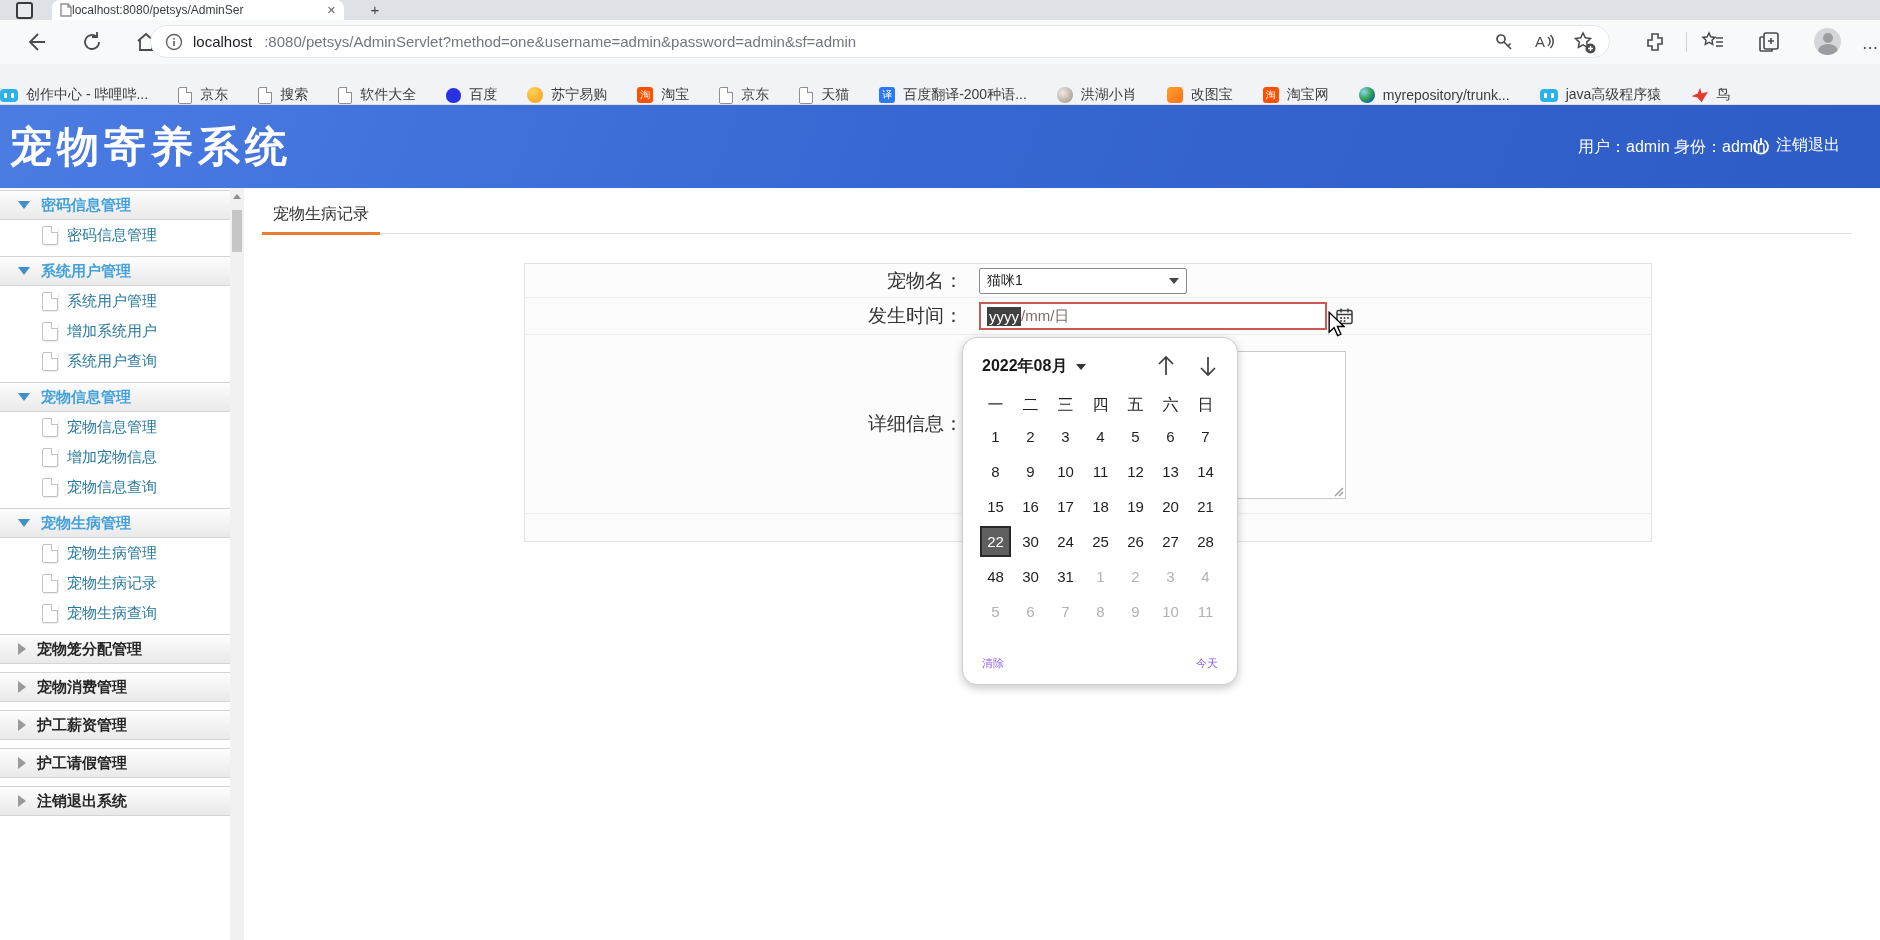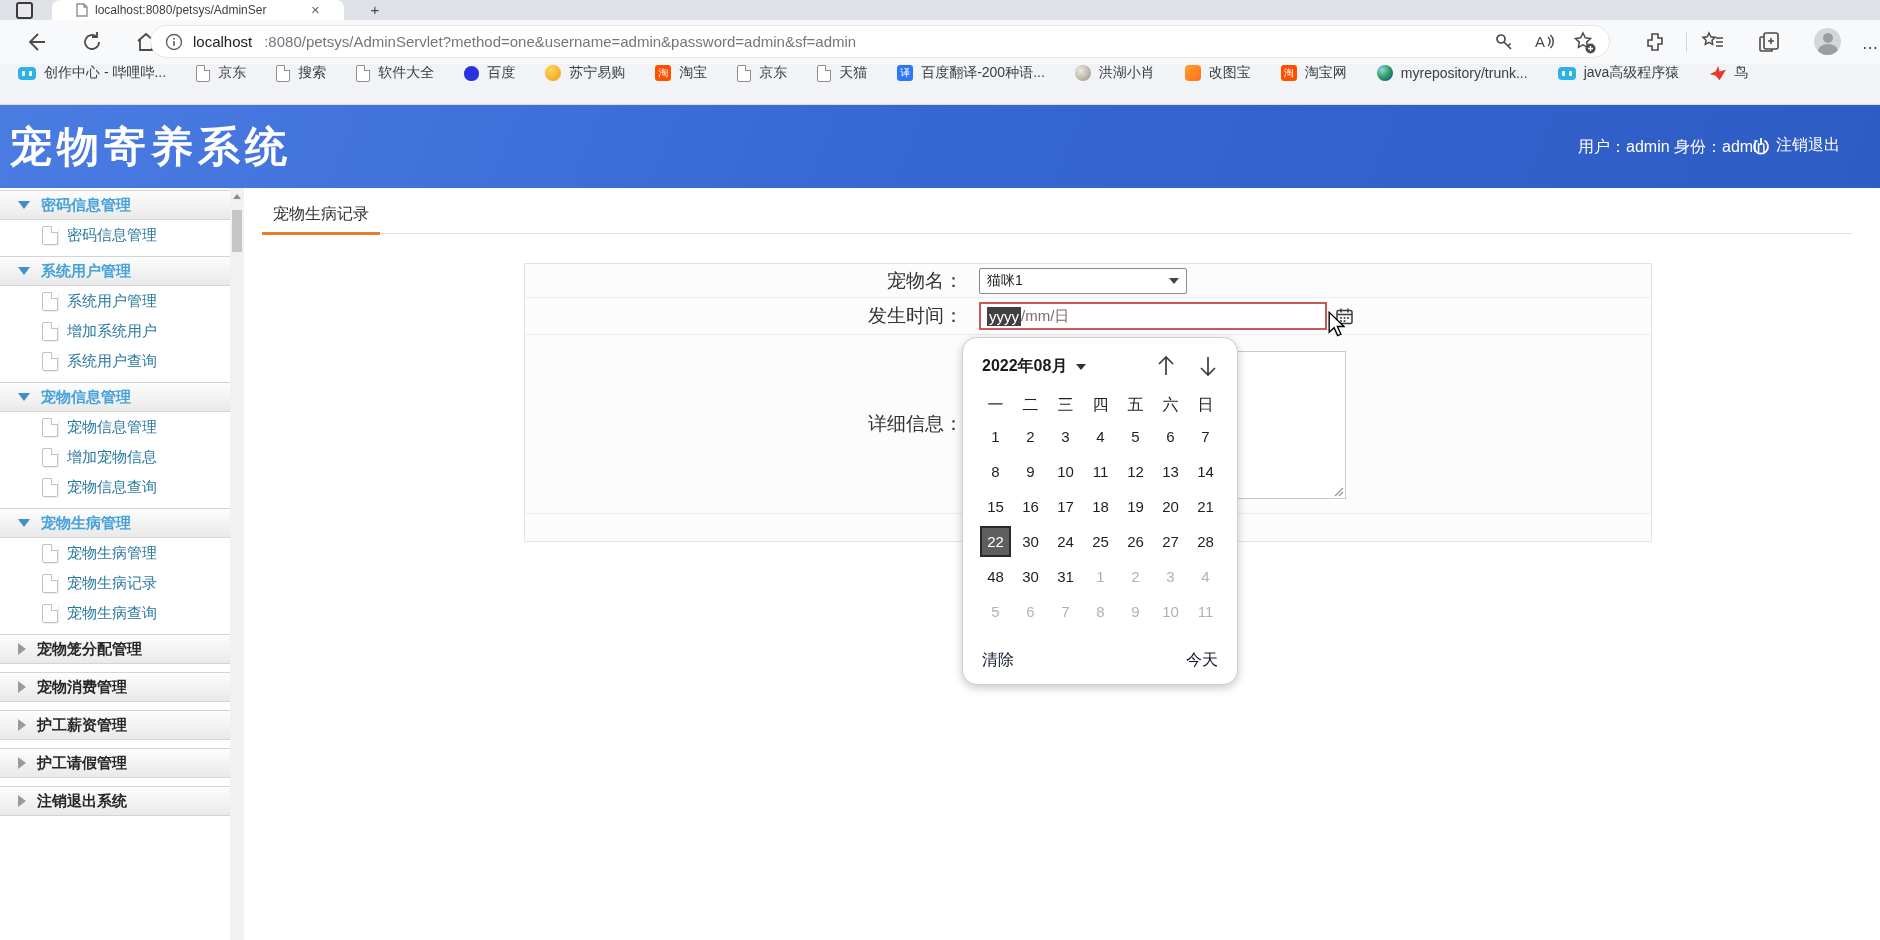--- a/index.html
+++ b/index.html
@@ -2,21 +2,21 @@
 <html><head>
 <meta charset="utf-8">
 <style>
   html,body{margin:0;padding:0;background:#fff;}
   body{font-family:"Liberation Sans","DejaVu Sans",sans-serif;overflow:hidden;}
   .stage{position:relative;width:1880px;height:940px;overflow:hidden;background:#fff;}
 
   
   .tabstrip{position:absolute;left:0;top:0;width:100%;height:20px;background:#dee1e6;}
   .win-icon{position:absolute;left:16px;top:2px;width:13px;height:13px;border:2.5px solid #3a3a3a;border-radius:3px;background:#e8eaee;}
-  .btab{position:absolute;left:52px;top:0;width:292px;height:20px;background:#fff;border-radius:8px 8px 0 0;display:flex;align-items:center;padding:0 24px;box-sizing:border-box;gap:7px;}
+  .btab{position:absolute;left:52px;top:0;width:292px;height:20px;background:#fff;border-radius:8px 8px 0 0;display:flex;align-items:center;padding:0 8px;box-sizing:border-box;}
   .btab .tab-title{font-size:12px;color:#3c4043;white-space:nowrap;overflow:hidden;flex:1;}
   .tab-close{font-size:11px;color:#5f6368;cursor:default;}
   .newtab{position:absolute;left:366px;top:1px;width:18px;height:18px;font-size:15px;color:#444;text-align:center;line-height:18px;}
 
   
   .toolbar{position:absolute;left:0;top:20px;width:100%;height:44px;background:#f8f9fb;border-bottom:1px solid #e6e8eb;}
   .nav-ic{position:absolute;top:10px;width:24px;height:24px;}
   .nav-ic svg{width:24px;height:24px;}
   .urlpill{position:absolute;left:150px;top:5px;width:1460px;height:33px;background:#fff;border:1px solid #e4e6e9;border-radius:17px;display:flex;align-items:center;padding:0 12px 0 14px;box-sizing:border-box;}
   .url-text{font-size:15px;white-space:nowrap;overflow:hidden;margin-left:10px;flex:1;}
@@ -24,21 +24,21 @@
   .url-rest{color:#73777d;padding-left:12px;}
   .pill-ic{width:26px;height:26px;margin-left:14px;flex:none;}
   .tb-right-ic{position:absolute;top:9px;width:26px;height:26px;}
   .tb-divider{position:absolute;left:1686px;top:12px;width:1px;height:20px;background:#d0d3d8;}
   .avatar{position:absolute;left:1814px;top:8px;width:27px;height:27px;border-radius:50%;background:#d4d6d9;overflow:hidden;}
   .avatar::before{content:"";position:absolute;left:8.5px;top:5px;width:10px;height:10px;border-radius:50%;background:#9a9da1;}
   .avatar::after{content:"";position:absolute;left:3.5px;top:16px;width:20px;height:14px;border-radius:50%;background:#9a9da1;}
   .more-dots{position:absolute;left:1862px;top:18px;width:24px;color:#444;font-size:16px;letter-spacing:2px;}
 
   
-  .bmbar{position:absolute;left:0;top:64px;width:100%;height:41px;background:#f2f3f6;border-bottom:1px solid #dcdfe4;display:flex;align-items:flex-start;padding-left:18px;box-sizing:border-box;gap:30px;overflow:hidden;}
+  .bmbar{position:absolute;left:0;top:64px;width:100%;height:41px;background:#f2f3f6;border-bottom:1px solid #dcdfe4;display:flex;align-items:flex-end;box-sizing:border-box;gap:30px;overflow:hidden;}
   .bm-item{display:flex;align-items:center;gap:8px;flex:none;}
   .bm-label{font-size:14px;color:#3a3d42;white-space:nowrap;}
   .bm-icon{flex:none;display:inline-block;}
   .ic-page{width:12px;height:15px;background:#fff;border:1.5px solid #8f8f8f;border-radius:2px;position:relative;}
   .ic-page::after{content:"";position:absolute;right:-1px;top:-1px;width:5px;height:5px;background:#f2f3f6;border-left:1.5px solid #8f8f8f;border-bottom:1.5px solid #8f8f8f;}
   .ic-bilibili{width:18px;height:13px;background:#2bb3e8;border-radius:4px;position:relative;}
   .ic-bilibili::before,.ic-bilibili::after{content:"";position:absolute;top:4px;width:3px;height:5px;background:#fff;border-radius:1px;}
   .ic-bilibili::before{left:4px;}  .ic-bilibili::after{right:4px;}
   .ic-baidu{width:15px;height:15px;background:#2932e1;border-radius:50% 50% 46% 46%;}
   .ic-suning{width:16px;height:16px;background:radial-gradient(circle at 35% 30%,#ffd257,#f59a18);border-radius:50%;}
@@ -107,21 +107,21 @@
   .month-btn{display:flex;align-items:center;gap:9px;font-size:16px;font-weight:bold;color:#1a1a1a;}
   .month-caret{width:0;height:0;border-left:5px solid transparent;border-right:5px solid transparent;border-top:6px solid #333;margin-top:2px;}
   .nav-arrows{margin-left:auto;display:flex;gap:20px;}
   .weekdays{display:grid;grid-template-columns:repeat(7,35px);padding-left:15px;margin-top:16px;}
   .wd{height:24px;text-align:center;font-size:16px;color:#1f1f1f;}
   .dgrid{display:grid;grid-template-columns:repeat(7,35px);grid-auto-rows:35px;padding-left:15px;}
   .day-cell{display:flex;align-items:center;justify-content:center;font-size:15px;color:#1f1f1f;}
   .day-cell.muted{color:#b2b2b2;}
   .day-cell .day-box{display:flex;align-items:center;justify-content:center;width:24px;height:24px;}
   .day-cell.selected .day-box{width:27px;height:27px;background:#5f5f5f;border:2px solid #2a2a2a;color:#fff;}
-  .picker-foot{position:absolute;left:19px;right:19px;bottom:13px;display:flex;justify-content:space-between;font-size:16px;color:#0f172a;}
+  .picker-foot{position:absolute;left:19px;right:19px;bottom:13px;display:flex;justify-content:space-between;font-size:11px;color:#8b5cf6;}
 
   
   .cursor{position:absolute;left:1327px;top:311px;z-index:50;}
 </style>
 </head>
 <body>
 
 <div class="stage">
 
   <div class="tabstrip">

